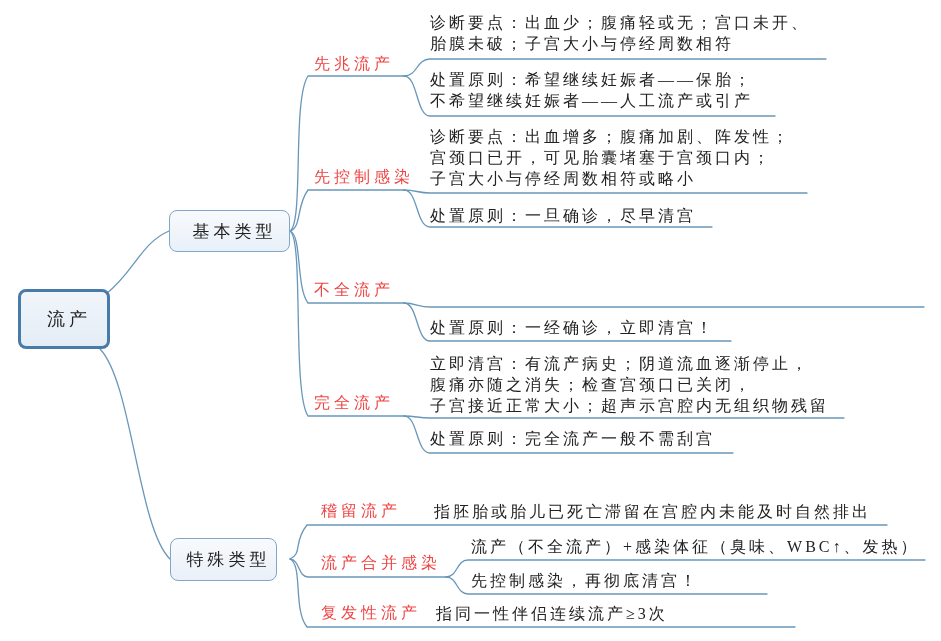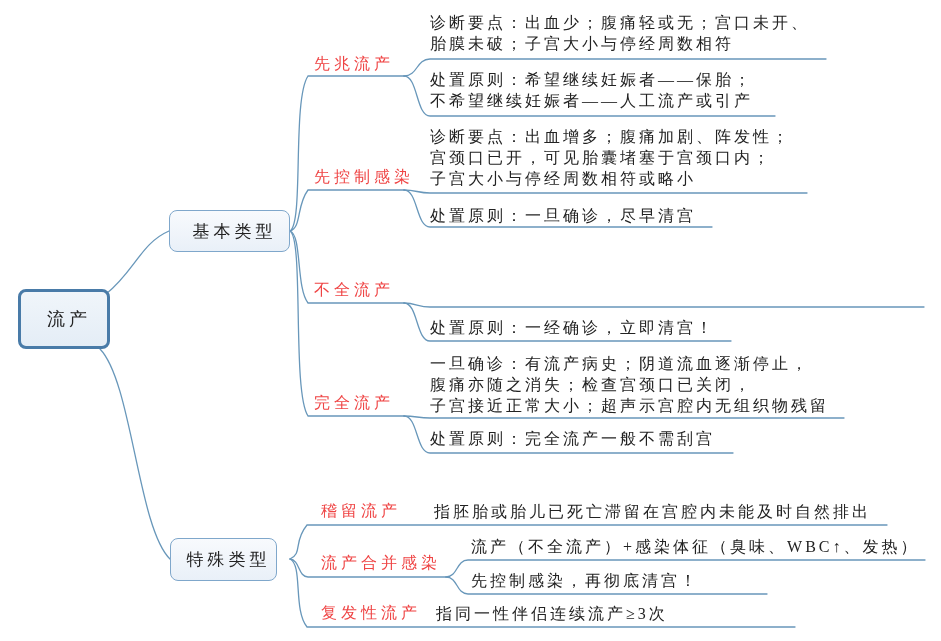--- a/index.html
+++ b/index.html
@@ -65,21 +65,21 @@
 
   <div class="topic" style="left:430px;top:12px">诊断要点：出血少；腹痛轻或无；宫口未开、
 胎膜未破；子宫大小与停经周数相符</div>
   <div class="topic" style="left:430px;top:69px">处置原则：希望继续妊娠者——保胎；
 不希望继续妊娠者——人工流产或引产</div>
   <div class="topic" style="left:430px;top:126px">诊断要点：出血增多；腹痛加剧、阵发性；
 宫颈口已开，可见胎囊堵塞于宫颈口内；
 子宫大小与停经周数相符或略小</div>
   <div class="topic" style="left:430px;top:205px">处置原则：一旦确诊，尽早清宫</div>
   <div class="topic" style="left:430px;top:317px">处置原则：一经确诊，立即清宫！</div>
-  <div class="topic" style="left:430px;top:353px">一旦确诊：有流产病史；阴道流血逐渐停止，
+  <div class="topic" style="left:430px;top:353px">立即清宫：有流产病史；阴道流血逐渐停止，
 腹痛亦随之消失；检查宫颈口已关闭，
 子宫接近正常大小；超声示宫腔内无组织物残留</div>
   <div class="topic" style="left:430px;top:428px">处置原则：完全流产一般不需刮宫</div>
 
   <div class="label" style="left:321px;top:501px">稽留流产</div>
   <div class="label" style="left:321px;top:553px">流产合并感染</div>
   <div class="label" style="left:321px;top:603px">复发性流产</div>
 
   <div class="topic" style="left:434px;top:501px">指胚胎或胎儿已死亡滞留在宫腔内未能及时自然排出</div>
   <div class="topic" style="left:471px;top:536px">流产（不全流产）+感染体征（臭味、WBC↑、发热）</div>

